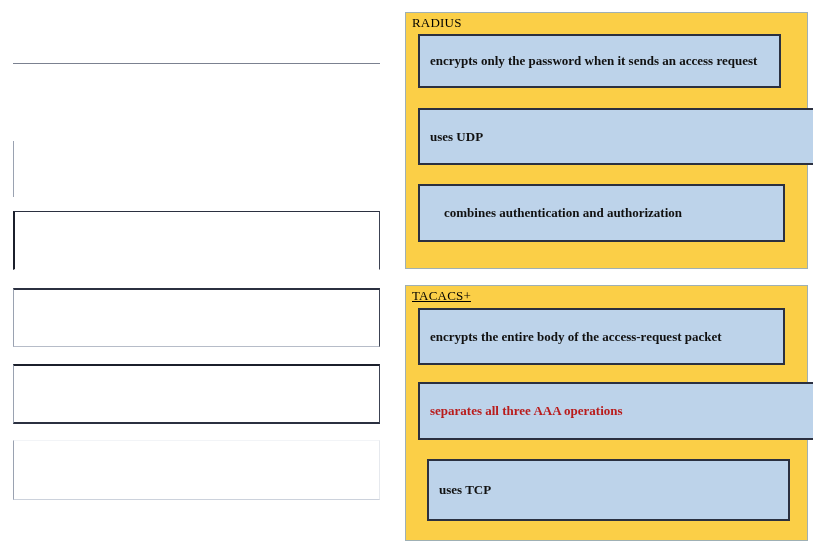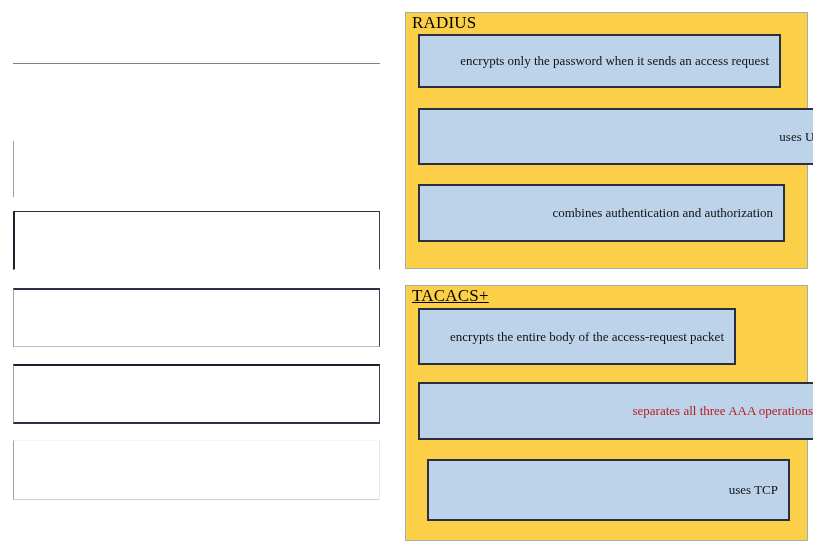--- a/index.html
+++ b/index.html
@@ -73,37 +73,38 @@
   
   .cat-panel {
     position: absolute;
     box-sizing: border-box;
     border: 1px solid #9fb0b4;
   }
   .cat-title {
     position: absolute;
     left: 6px;
     top: 2px;
-    font-size: 17px;
+    font-size: 13px;
     line-height: 15px;
     color: #000000;
     letter-spacing: 0.2px;
     white-space: nowrap;
   }
   .opt-box {
     position: absolute;
     box-sizing: border-box;
     display: flex;
     align-items: center;
-    justify-content: flex-end;
+    justify-content: flex-start;
     text-align: center;
     font-size: 13px;
     line-height: 16px;
     color: #111111;
     padding: 0 10px;
+    font-weight: bold;
   }
 </style>
 </head>
 <body>
 
 <div id="screen">
 
   <div class="left-pane" id="left-pane">
       <div class="rule" style="left: 13px; top: 63px; width: 367px;"></div>
       <div class="vstub" style="left: 13px; top: 141px; height: 56px;"></div>
@@ -122,21 +123,21 @@
       </div>
       <div class="opt-box" style="left: 418px; top: 108px; width: 425px; height: 57px; background: rgb(189, 211, 234); border: 2px solid rgb(43, 48, 64); color: rgb(17, 17, 17);">
         <span>uses UDP</span>
       </div>
       <div class="opt-box" style="left: 418px; top: 184px; width: 367px; height: 58px; background: rgb(189, 211, 234); border: 2px solid rgb(43, 48, 64); color: rgb(17, 17, 17); padding-left: 24px;">
         <span>combines authentication and authorization</span>
       </div>
       <div class="cat-panel" style="left: 405px; top: 285px; width: 403px; height: 256px; background: rgb(251, 207, 71); border-color: rgb(159, 176, 180);">
         <div class="cat-title" style="color: rgb(0, 0, 0); text-decoration: underline;">TACACS+</div>
       </div>
-      <div class="opt-box" style="left: 418px; top: 308px; width: 318px; height: 57px; background: rgb(189, 211, 234); border: 2px solid rgb(43, 48, 64); color: rgb(17, 17, 17);">
+      <div class="opt-box" style="left: 418px; top: 308px; width: 367px; height: 57px; background: rgb(189, 211, 234); border: 2px solid rgb(43, 48, 64); color: rgb(17, 17, 17);">
         <span>encrypts the entire body of the access-request packet</span>
       </div>
       <div class="opt-box" style="left: 418px; top: 382px; width: 407px; height: 58px; background: rgb(189, 211, 234); border: 2px solid rgb(43, 48, 64); color: #b91c1c;">
         <span>separates all three AAA operations</span>
       </div>
       <div class="opt-box" style="left: 421px; top: 459px; width: 363px; height: 62px; background: rgb(189, 211, 234); border: 2px solid rgb(43, 48, 64); color: rgb(17, 17, 17); margin-left: 6px;">
         <span>uses TCP</span>
       </div>
     </div>
 

